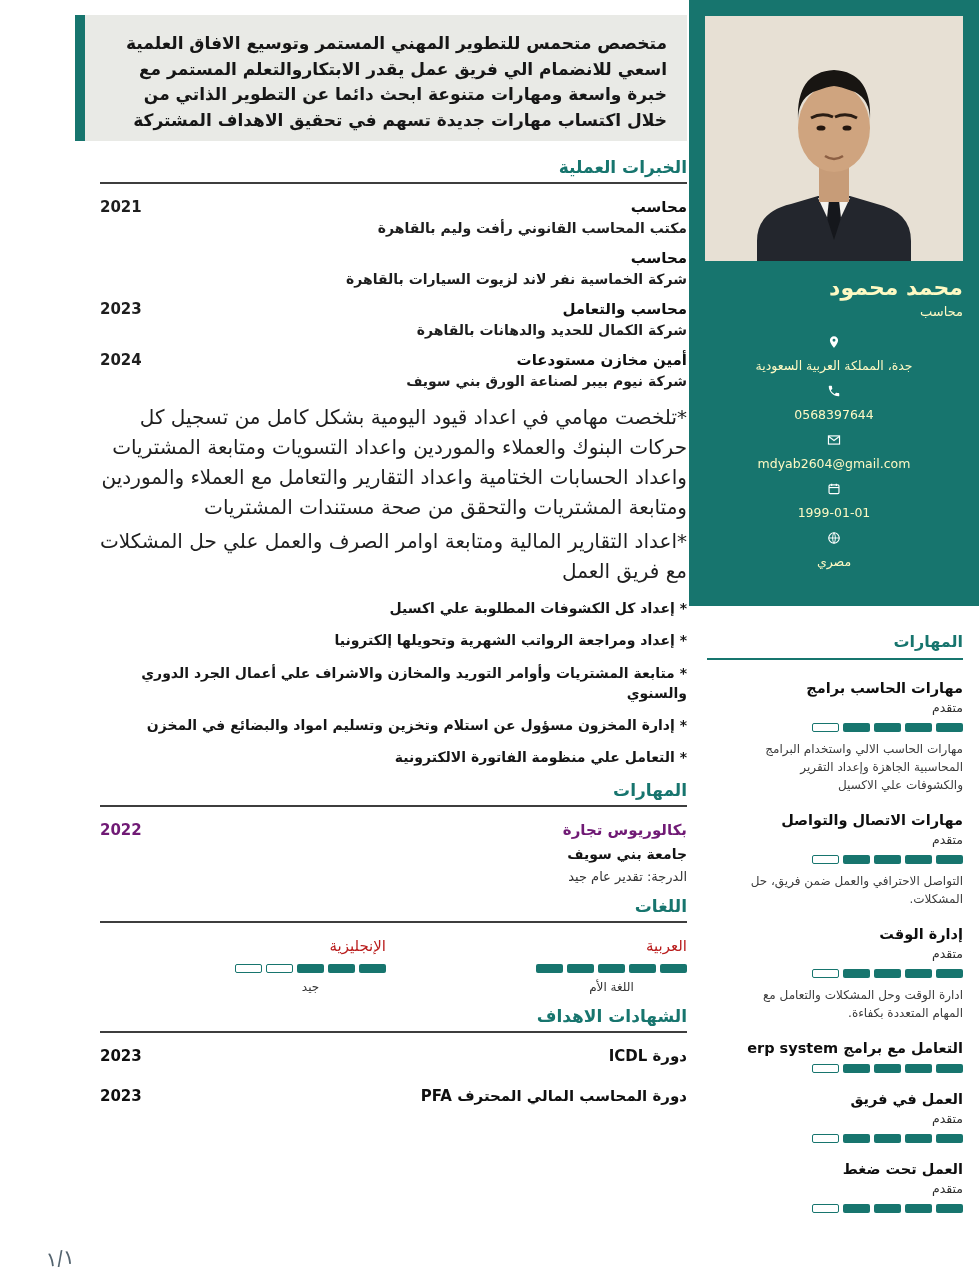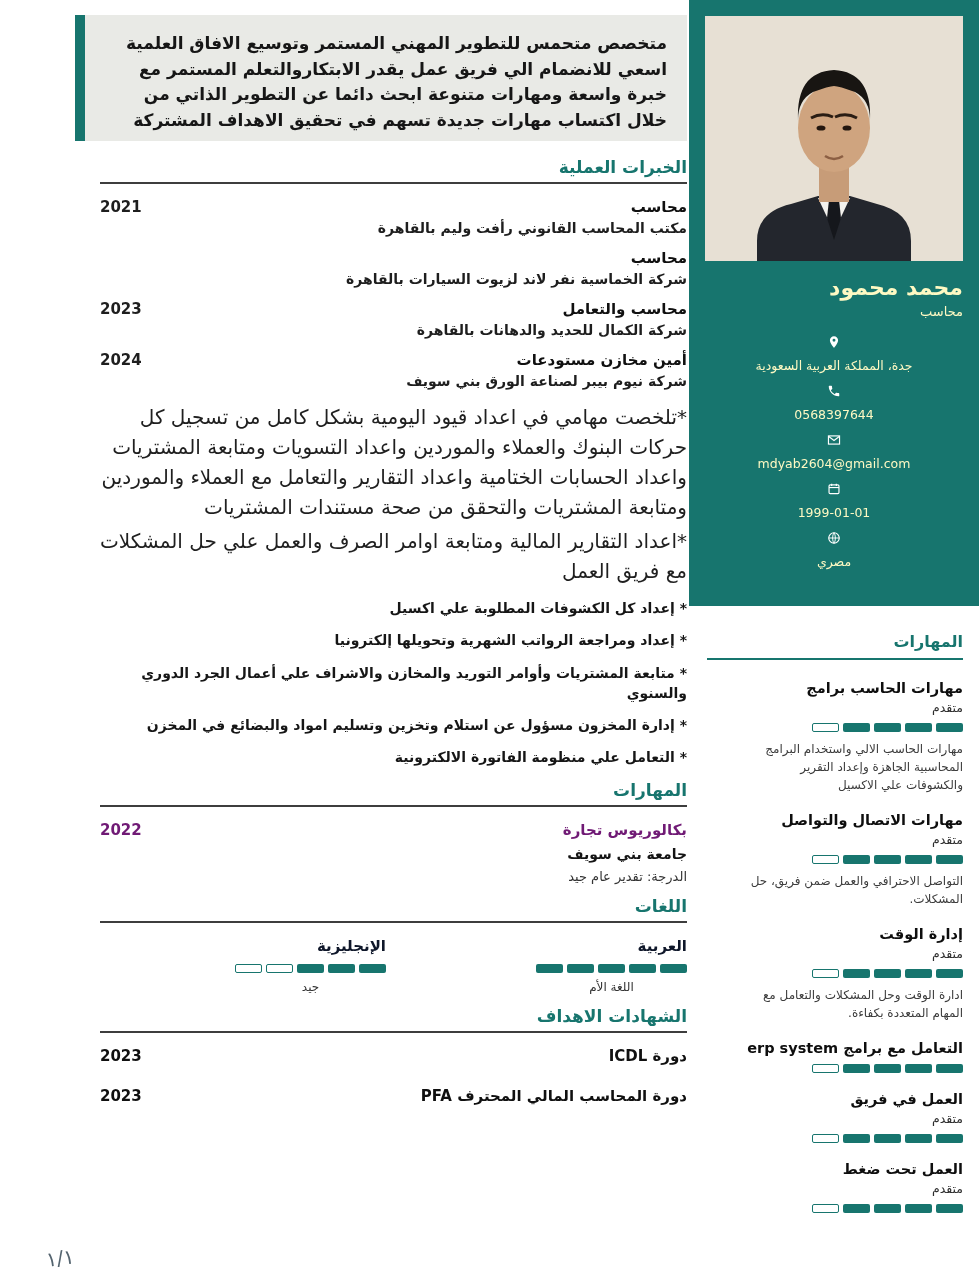--- a/index.html
+++ b/index.html
@@ -27,21 +27,21 @@
   .details { font-size:20px; color:#1f1f1f; line-height:1.5; margin:4px 0 4px; }
   .bullets { margin-top:12px; }
   .bullet { font-size:14px; font-weight:bold; color:#161616; margin-bottom:12px; line-height:1.45; }
 
   .edu-row { display:flex; justify-content:space-between; align-items:baseline; }
   .edu-degree, .edu-year { font-size:15px; font-weight:bold; color:#701a75; }
   .edu-school { font-size:14px; font-weight:bold; margin-top:7px; color:#141414; }
   .edu-grade { font-size:13px; color:#333; margin-top:7px; }
 
   .lang-row { display:flex; gap:150px; padding-left:0; margin-bottom:4px; }
-  .lang-name { font-size:15px; font-weight:bold; color:#0f172a; margin-bottom:9px; }
+  .lang-name { font-size:15px; font-weight:normal; color:#b91c1c; margin-bottom:9px; }
   .lang-bar { display:flex; gap:4px; }
   .lang-note { font-size:12px; color:#333; margin-top:7px; text-align:center; }
 
   .cert-row { display:flex; justify-content:space-between; align-items:baseline; margin-bottom:22px; }
   .cert-name, .cert-year { font-size:15px; font-weight:bold; color:#101010; }
 
   
   .sidebar-col { width:290px; direction:rtl; text-align:right; background:#fff; }
   .sidebar-teal { background:var(--teal); color:#fef9c3; padding:16px 16px 26px; }
   .photo-wrap { width:258px; height:245px; background:#e7e0d4; overflow:hidden; }

